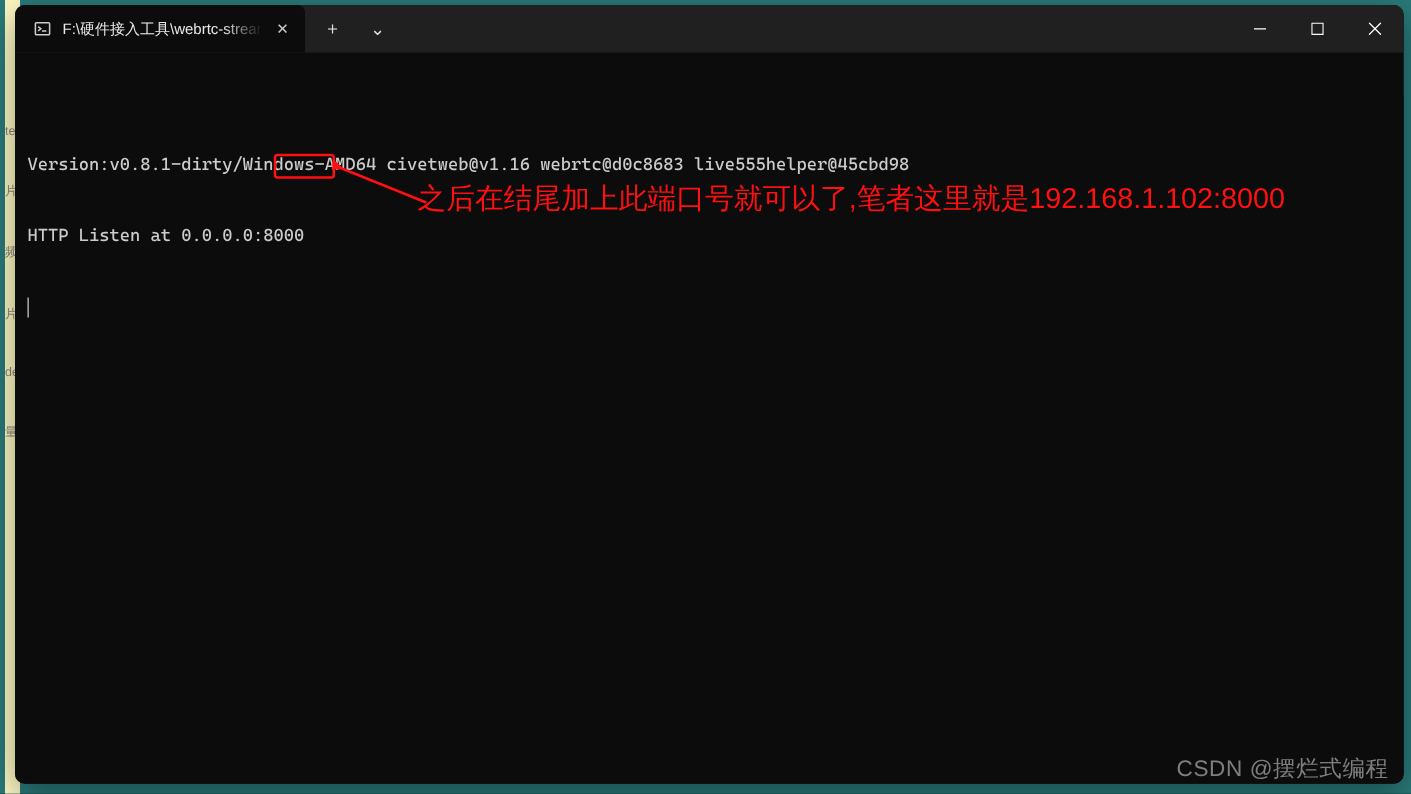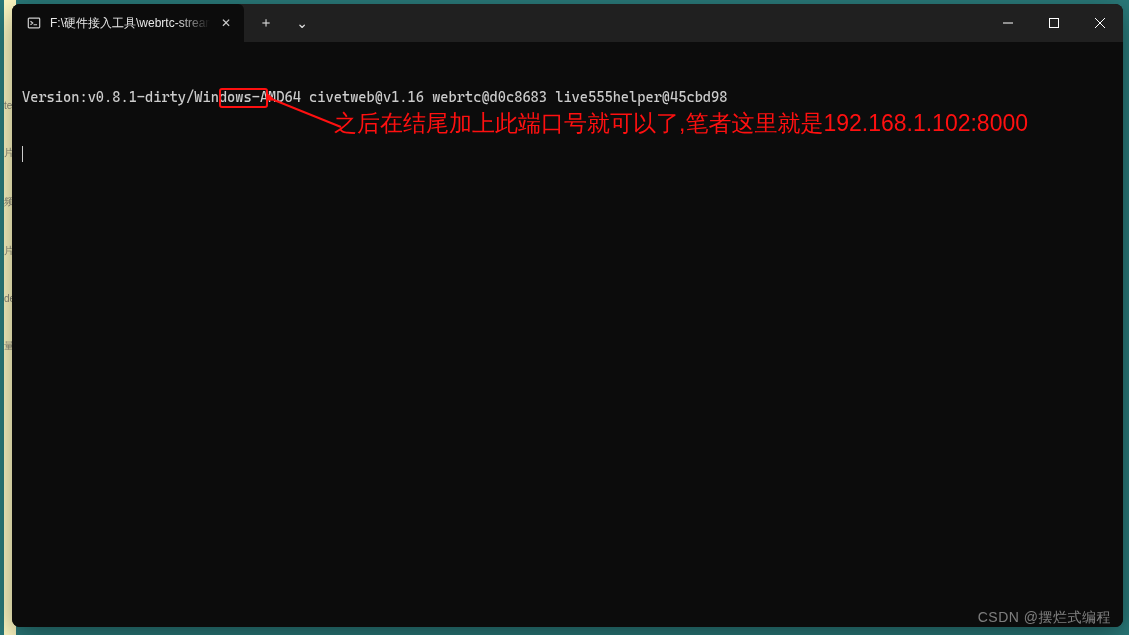--- a/index.html
+++ b/index.html
@@ -124,20 +124,21 @@
     .terminal-body {
       flex: 1;
       background: #0c0c0c;
       padding: 8px 10px;
       font-family: "Cascadia Mono", Consolas, monospace;
       font-size: 14px;
       line-height: 19px;
       color: #cccccc;
       position: relative;
       white-space: pre;
+      margin-top: 35px;
     }
     .terminal-line { display: block; }
 
     .highlight-box {
       position: absolute;
       border: 2px solid #ff1010;
       border-radius: 3px;
       pointer-events: none;
     }
     .annotation-arrow {
@@ -156,21 +157,21 @@
       width: 1px;
       height: 16px;
       background: #ccc;
       vertical-align: text-bottom;
     }
     .watermark {
       position: absolute;
       right: 18px;
       bottom: 8px;
       color: rgba(220,220,220,0.55);
-      font-size: 14px;
+      font-size: 18px;
       font-family: "Microsoft YaHei", sans-serif;
       letter-spacing: 0.5px;
     }
   </style>
 </head>
 <body>
 
 <div class="left-edge">
   <span>te</span>
     <span>片</span>
@@ -212,20 +213,21 @@
       <div class="win-btn close">
         <svg width="10" height="10" viewBox="0 0 10 10">
             <path d="M0 0l10 10M10 0L0 10" stroke="currentColor" stroke-width="1"></path>
           </svg>
       </div>
     </div>
   </div>
 
   <div class="terminal-body">
     <span class="terminal-line">Version:v0.8.1-dirty/Windows-AMD64 civetweb@v1.16 webrtc@d0c8683 live555helper@45cbd98</span>
+    <span class="terminal-line">HTTP Listen at 0.0.0.0:8000</span>
     <span class="terminal-line"><span class="cursor"></span></span>
 
     <div class="highlight-box" style="left:207px; top:46px; width:49px; height:20px;"></div>
 
     <svg class="annotation-arrow" style="left:254px; top:52px; width:80px; height:40px;">
       <defs>
         <marker id="arrowhead" markerWidth="8" markerHeight="6" refX="1" refY="3" orient="auto">
           <polygon points="8 0, 0 3, 8 6" fill="#ff1010"></polygon>
         </marker>
       </defs>

